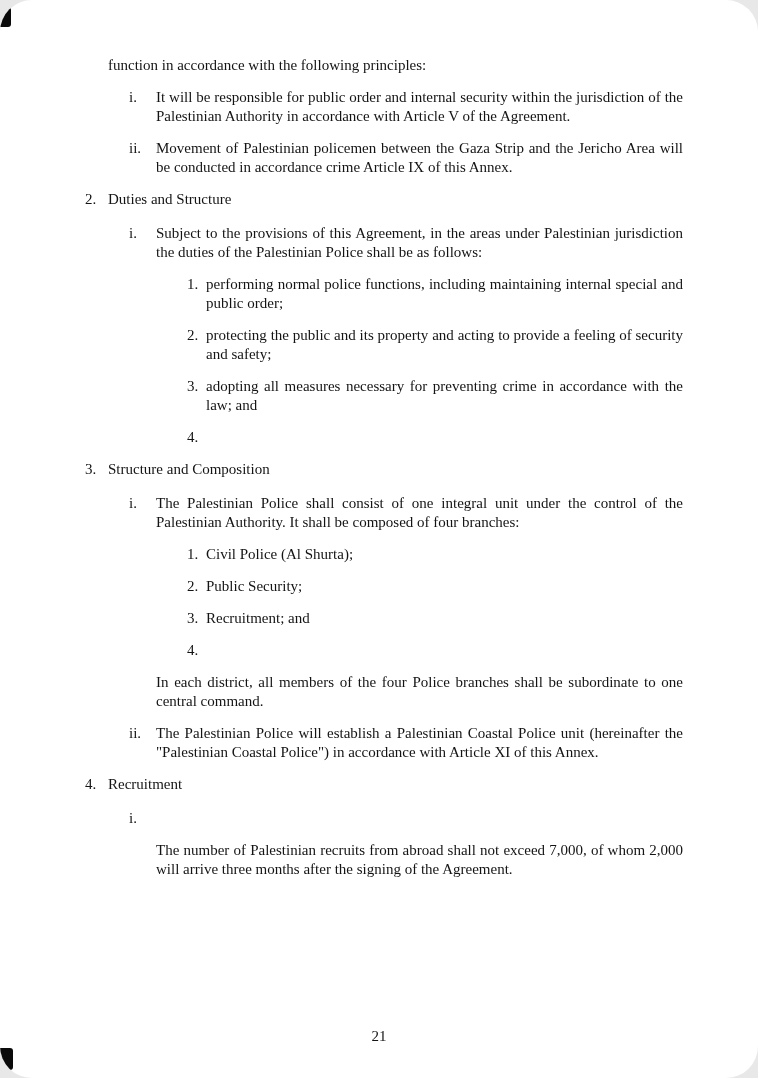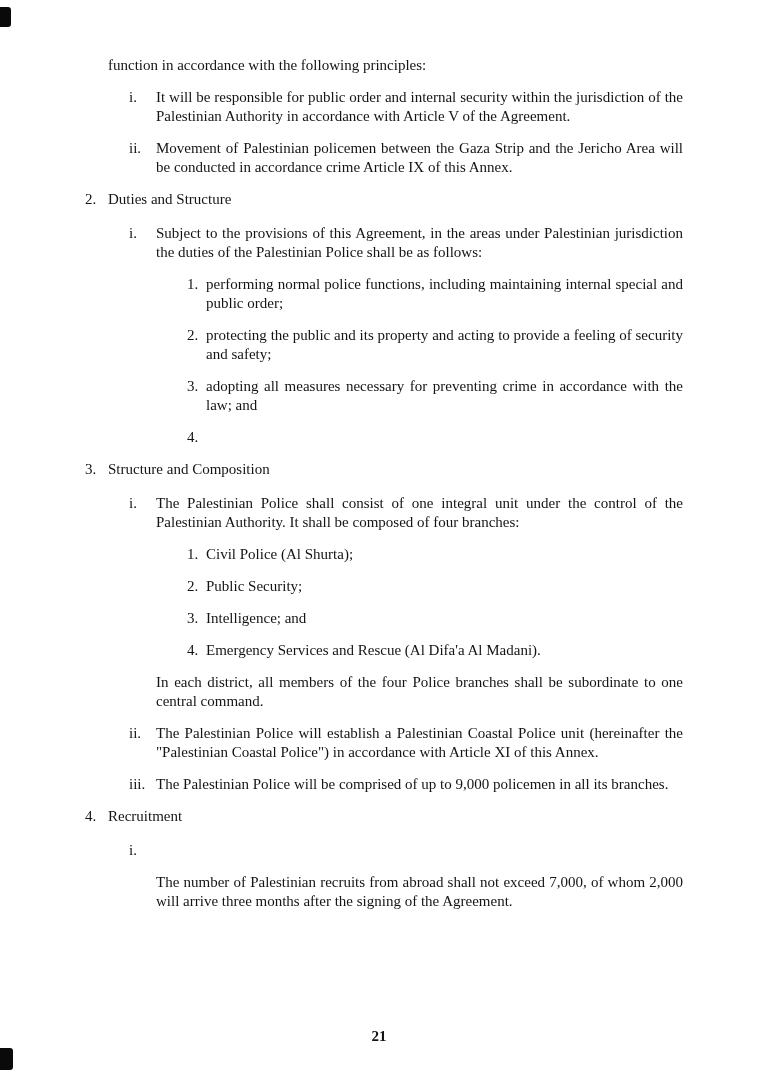--- a/index.html
+++ b/index.html
@@ -9,20 +9,21 @@
     font-family: "Liberation Serif", serif;
   }
   .page {
     position: relative;
     width: 758px;
     height: 1078px;
     background: #ffffff;
     color: #141414;
     overflow: hidden;
     margin: 0 auto;
+    border-radius: 32px;
   }
   .scan-mark {
     position: absolute;
     background: #0a0a0a;
   }
   .scan-mark.top-left    { left: 0; top: 7px;    width: 11px; height: 20px; border-radius: 0 3px 3px 0; }
   .scan-mark.bottom-left { left: 0; top: 1048px; width: 13px; height: 22px; border-radius: 0 3px 3px 0; }
   .content {
     position: absolute;
     top: 56px;
@@ -52,21 +53,20 @@
   .l3 { padding-left: 187px; }  .l3 .marker { width: 19px; }
   
   .l0 { margin-top: 3px; margin-bottom: 15px; }
   .page-number {
     position: absolute;
     top: 1028px;
     left: 0;
     right: 0;
     text-align: center;
     font-size: 15px;
-    font-weight: bold;
   }
 </style>
 </head>
 <body>
 
 <div class="page">
   <div class="scan-mark top-left"></div>
   <div class="content">
       <div class="block l1">
         <span class="marker"></span>
@@ -114,37 +114,32 @@
       <div class="block l3">
         <span class="marker">1.</span>
         <span class="text">Civil Police (Al Shurta);</span>
       </div>
       <div class="block l3">
         <span class="marker">2.</span>
         <span class="text">Public Security;</span>
       </div>
       <div class="block l3">
         <span class="marker">3.</span>
-        <span class="text">Intelligence; and</span>
+        <span class="text">Recruitment; and</span>
       </div>
       <div class="block l3">
         <span class="marker">4.</span>
-        <span class="text">Emergency Services and Rescue (Al Difa'a Al Madani).</span>
       </div>
       <div class="block l2">
         <span class="marker"></span>
         <span class="text">In each district, all members of the four Police branches shall be subordinate to one central command.</span>
       </div>
       <div class="block l2">
         <span class="marker">ii.</span>
         <span class="text">The Palestinian Police will establish a Palestinian Coastal Police unit (hereinafter the "Palestinian Coastal Police") in accordance with Article XI of this Annex.</span>
-      </div>
-      <div class="block l2">
-        <span class="marker">iii.</span>
-        <span class="text">The Palestinian Police will be comprised of up to 9,000 policemen in all its branches.</span>
       </div>
       <div class="block l0">
         <span class="marker">4.</span>
         <span class="text">Recruitment</span>
       </div>
       <div class="block l2">
         <span class="marker">i.</span>
       </div>
       <div class="block l2">
         <span class="marker"></span>

